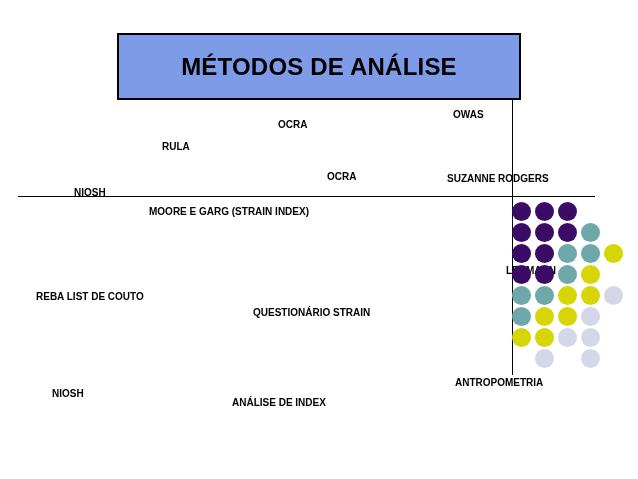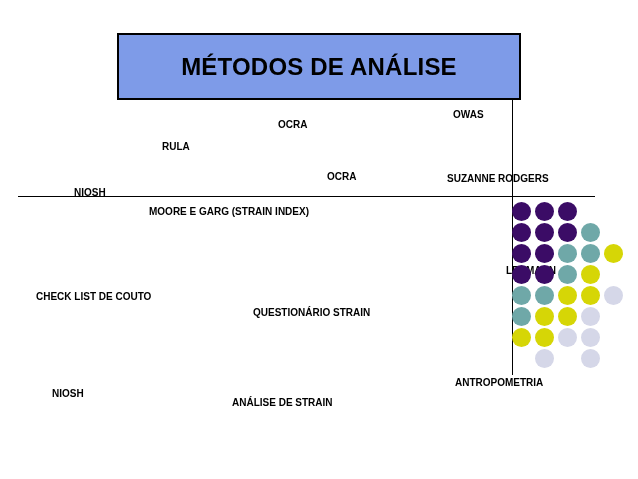--- a/index.html
+++ b/index.html
@@ -96,25 +96,25 @@
 
   <div id="labels-layer">
       <div class="label" style="left: 278px; top: 120px;">OCRA</div>
       <div class="label" style="left: 453px; top: 110px;">OWAS</div>
       <div class="label" style="left: 162px; top: 142px;">RULA</div>
       <div class="label" style="left: 327px; top: 172px;">OCRA</div>
       <div class="label" style="left: 74px; top: 188px;">NIOSH</div>
       <div class="label" style="left: 447px; top: 174px;">SUZANNE RODGERS</div>
       <div class="label" style="left: 141px; top: 207px; margin-left: 8px;">MOORE E GARG (STRAIN INDEX)</div>
       <div class="label" style="left: 506px; top: 266px;">LEHMANN</div>
-      <div class="label" style="left: 36px; top: 292px;">CHECK LIST DE COUTO</div>
+      <div class="label" style="left: 36px; top: 292px;">REBA LIST DE COUTO</div>
       <div class="label" style="left: 253px; top: 308px;">QUESTIONÁRIO STRAIN</div>
       <div class="label" style="left: 455px; top: 378px;">ANTROPOMETRIA</div>
       <div class="label" style="left: 52px; top: 389px;">NIOSH</div>
-      <div class="label" style="left: 232px; top: 398px;">ANÁLISE DE STRAIN</div>
+      <div class="label" style="left: 232px; top: 398px;">ANÁLISE DE INDEX</div>
     </div>
 
   <div id="dot-grid">
       <span class="dot" style="left: 0px; top: 0px; background: rgb(59, 12, 102);"></span>
       <span class="dot" style="left: 23px; top: 0px; background: rgb(59, 12, 102);"></span>
       <span class="dot" style="left: 46px; top: 0px; background: rgb(59, 12, 102);"></span>
       <span class="dot" style="left: 0px; top: 21px; background: rgb(59, 12, 102);"></span>
       <span class="dot" style="left: 23px; top: 21px; background: rgb(59, 12, 102);"></span>
       <span class="dot" style="left: 46px; top: 21px; background: rgb(59, 12, 102);"></span>
       <span class="dot" style="left: 69px; top: 21px; background: rgb(111, 168, 168);"></span>

